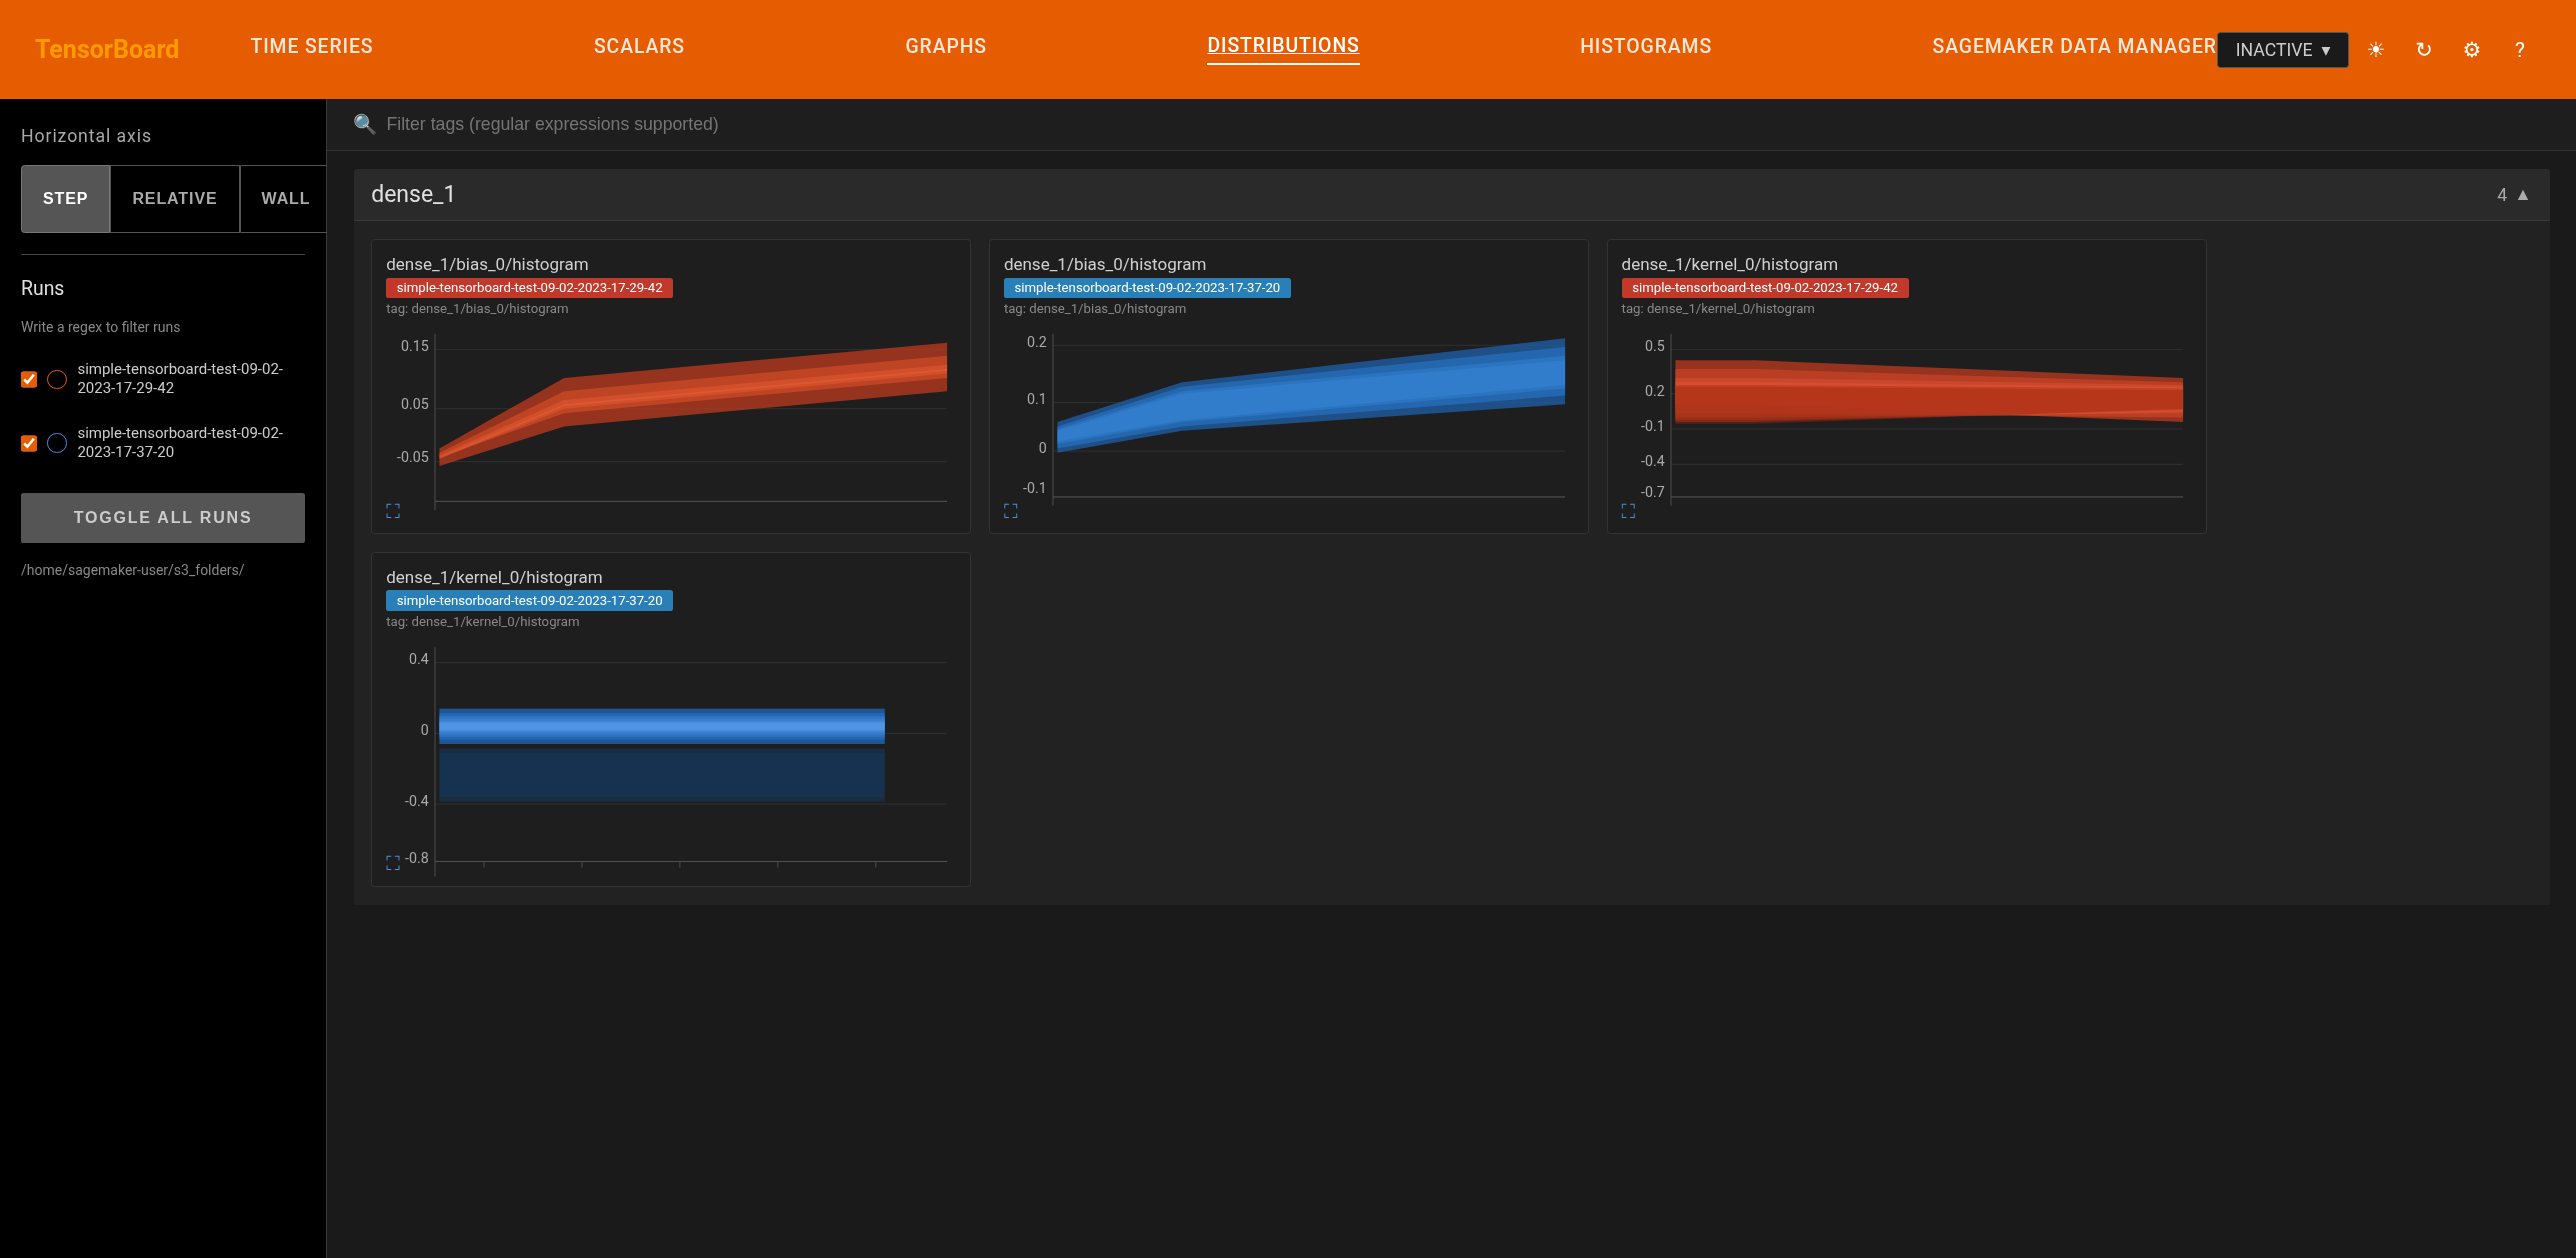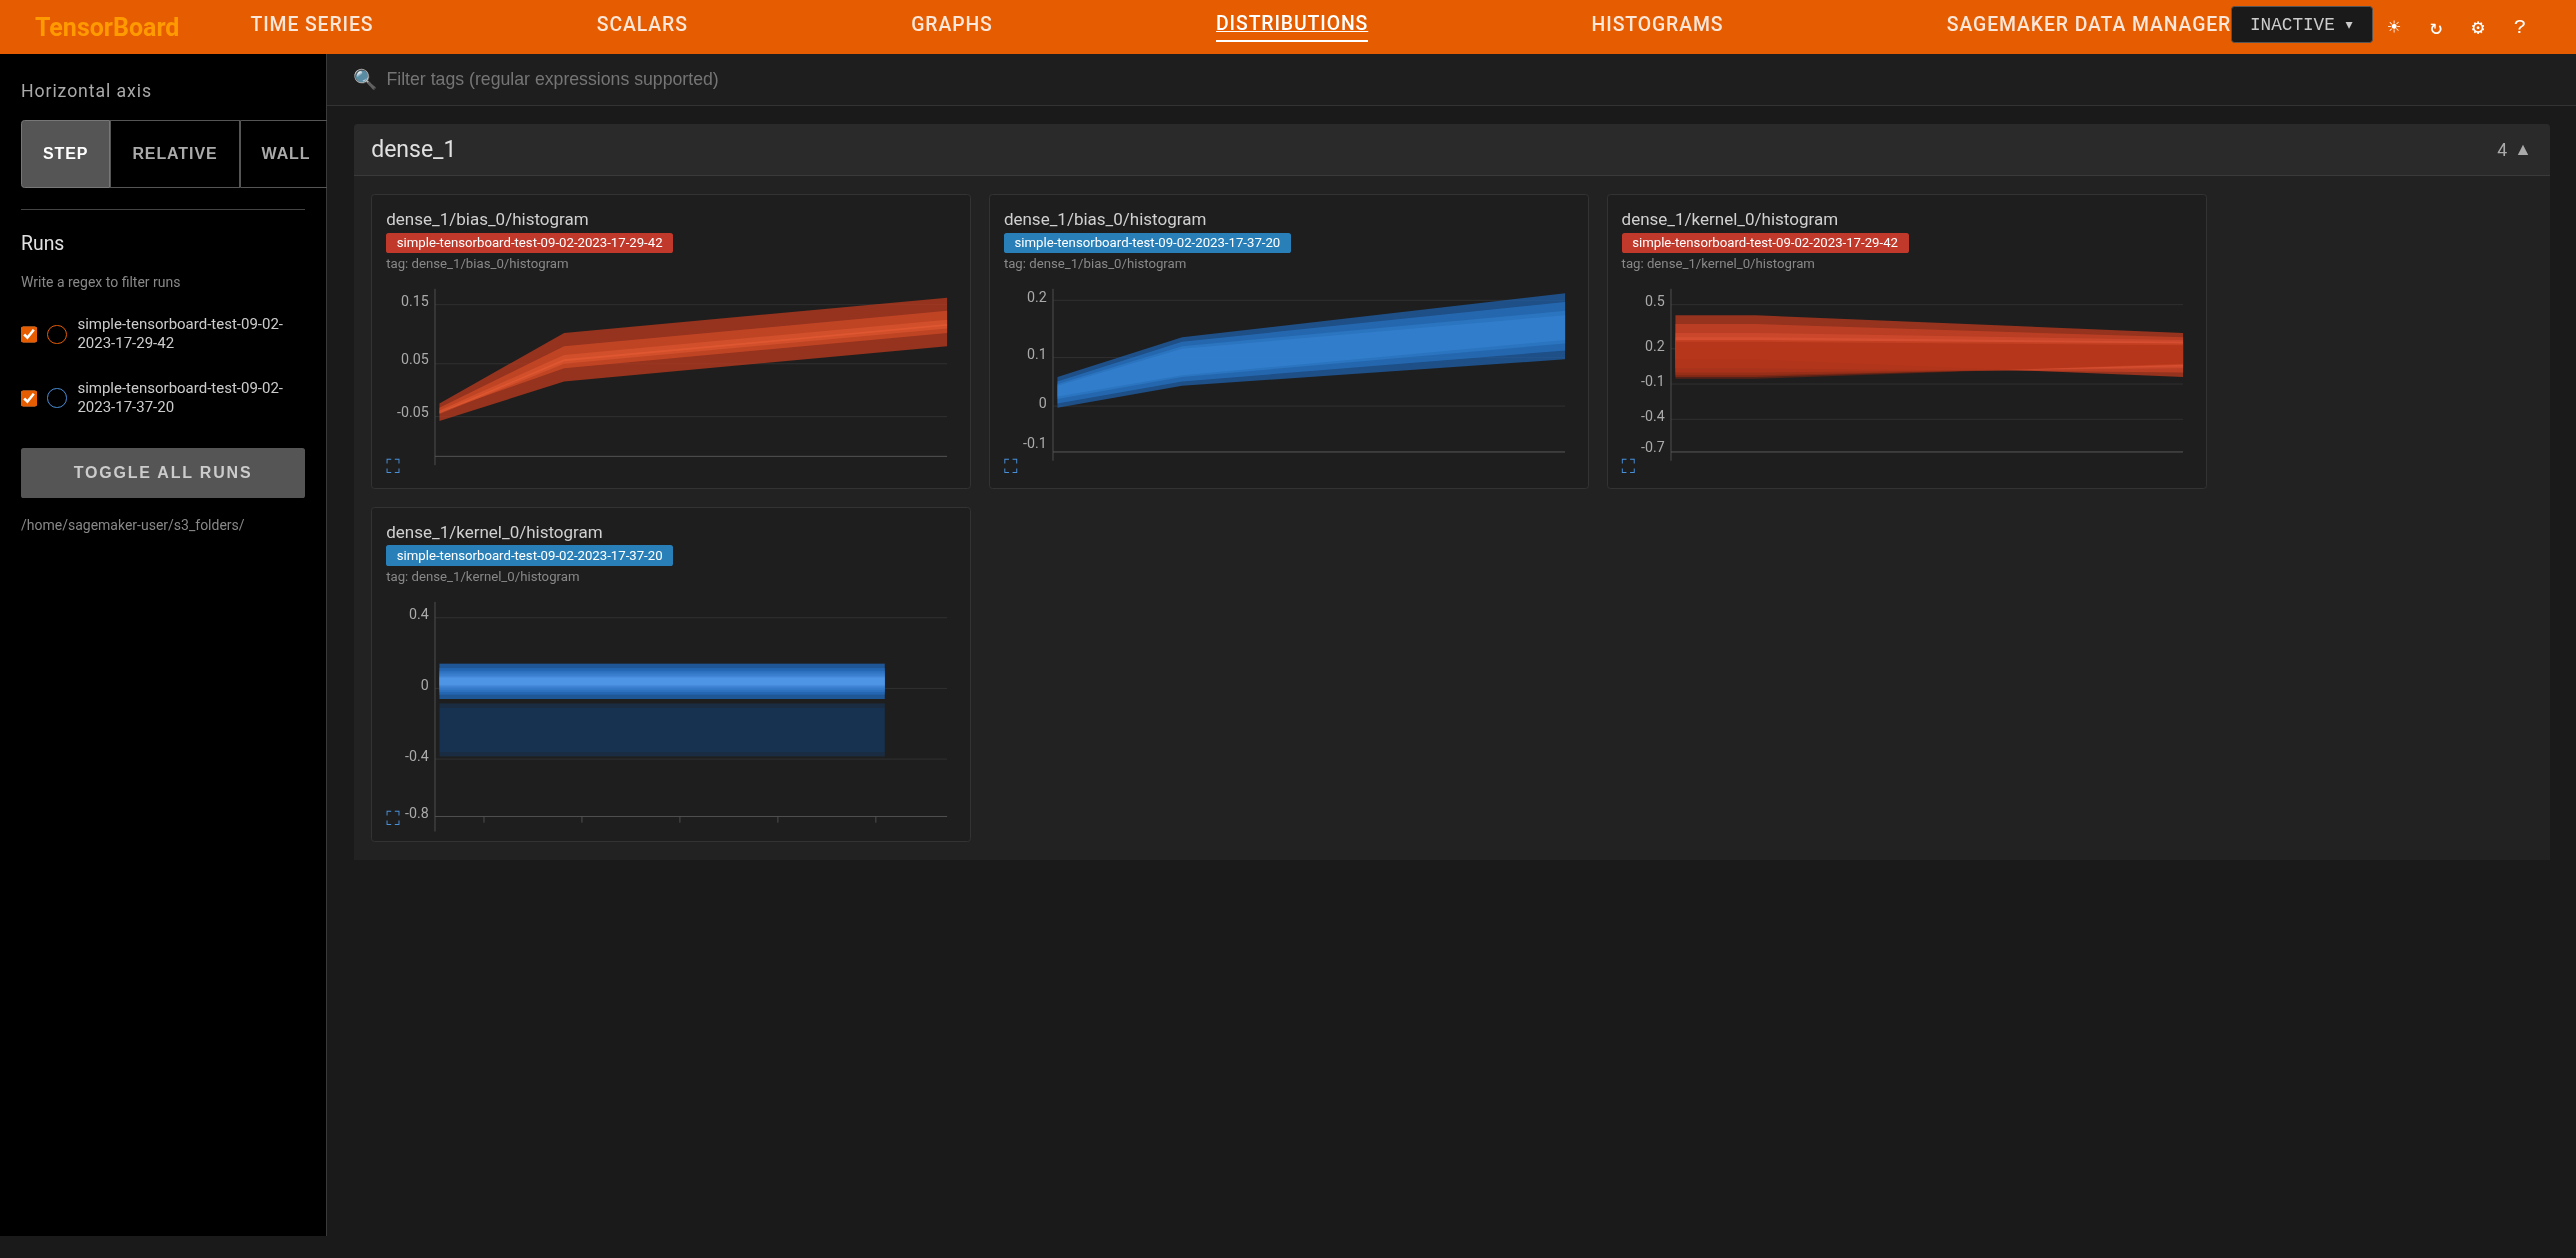--- a/index.html
+++ b/index.html
@@ -1,21 +1,21 @@
 <!DOCTYPE html>
 <html style="font-size:14px"><head>
   <meta charset="utf-8">
   <style>
     * { box-sizing: border-box; margin: 0; padding: 0; }
     body { font-family: 'Roboto', Arial, sans-serif; background: #1a1a1a; color: #e0e0e0; font-size: 11.5px; overflow: hidden; width: 2576px; height: 1259px; }
 
     
     .topnav {
       background: #e65c00;
-      height: 54px;
+      height: 99px;
       display: flex;
       align-items: center;
       padding: 12px 35px;
       gap: 0;
     }
     .topnav-logo {
       color: white;
       font-size: 25px;
       font-weight: bold;
       margin-right: 71px;
@@ -38,24 +38,23 @@
       padding-bottom: 5.3px;
       text-transform: uppercase;
     }
     .nav-item.active {
       color: white;
       border-bottom: 2.6px solid white;
       text-decoration: underline;
     }
     .nav-right {
       display: flex;
-      align-items: flex-start;
-      gap: 0;
+      align-items: center;
+      gap: 6px;
       margin-left: auto;
-      font-family: Liberation Mono, monospace;
     }
     .inactive-badge {
       background: #1a1a1a;
       color: #ccc;
       border: 0.9px solid #555;
       padding: 7px 17.7px;
       border-radius: 3.5px;
       font-size: 17.7px;
       display: flex;
       align-items: center;

